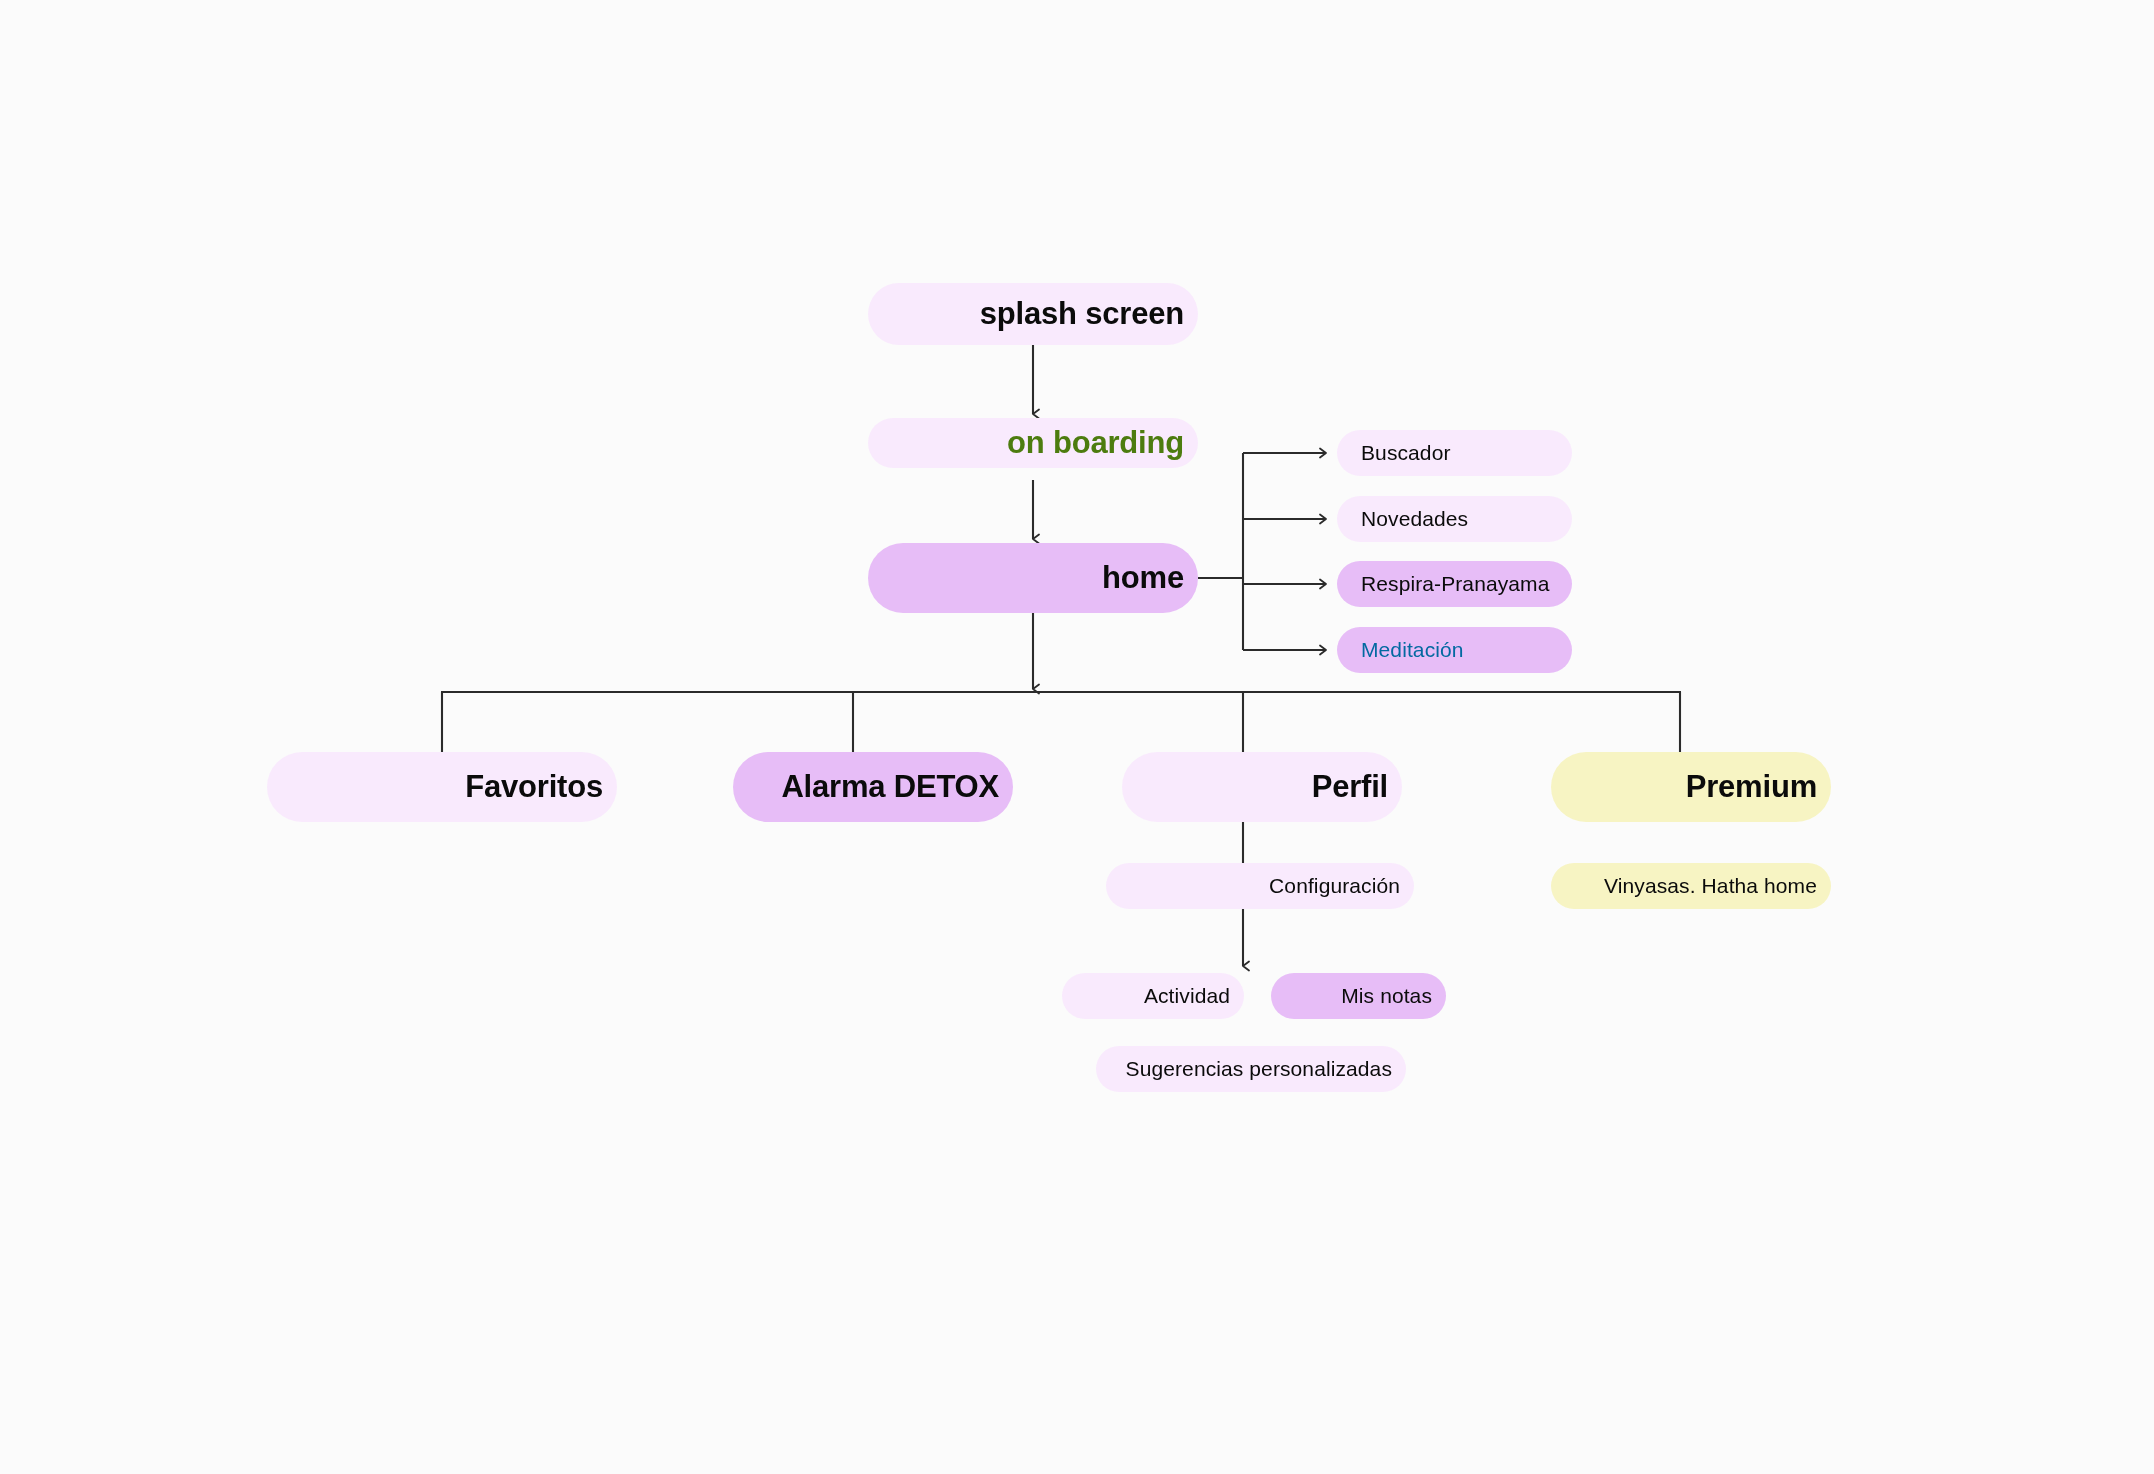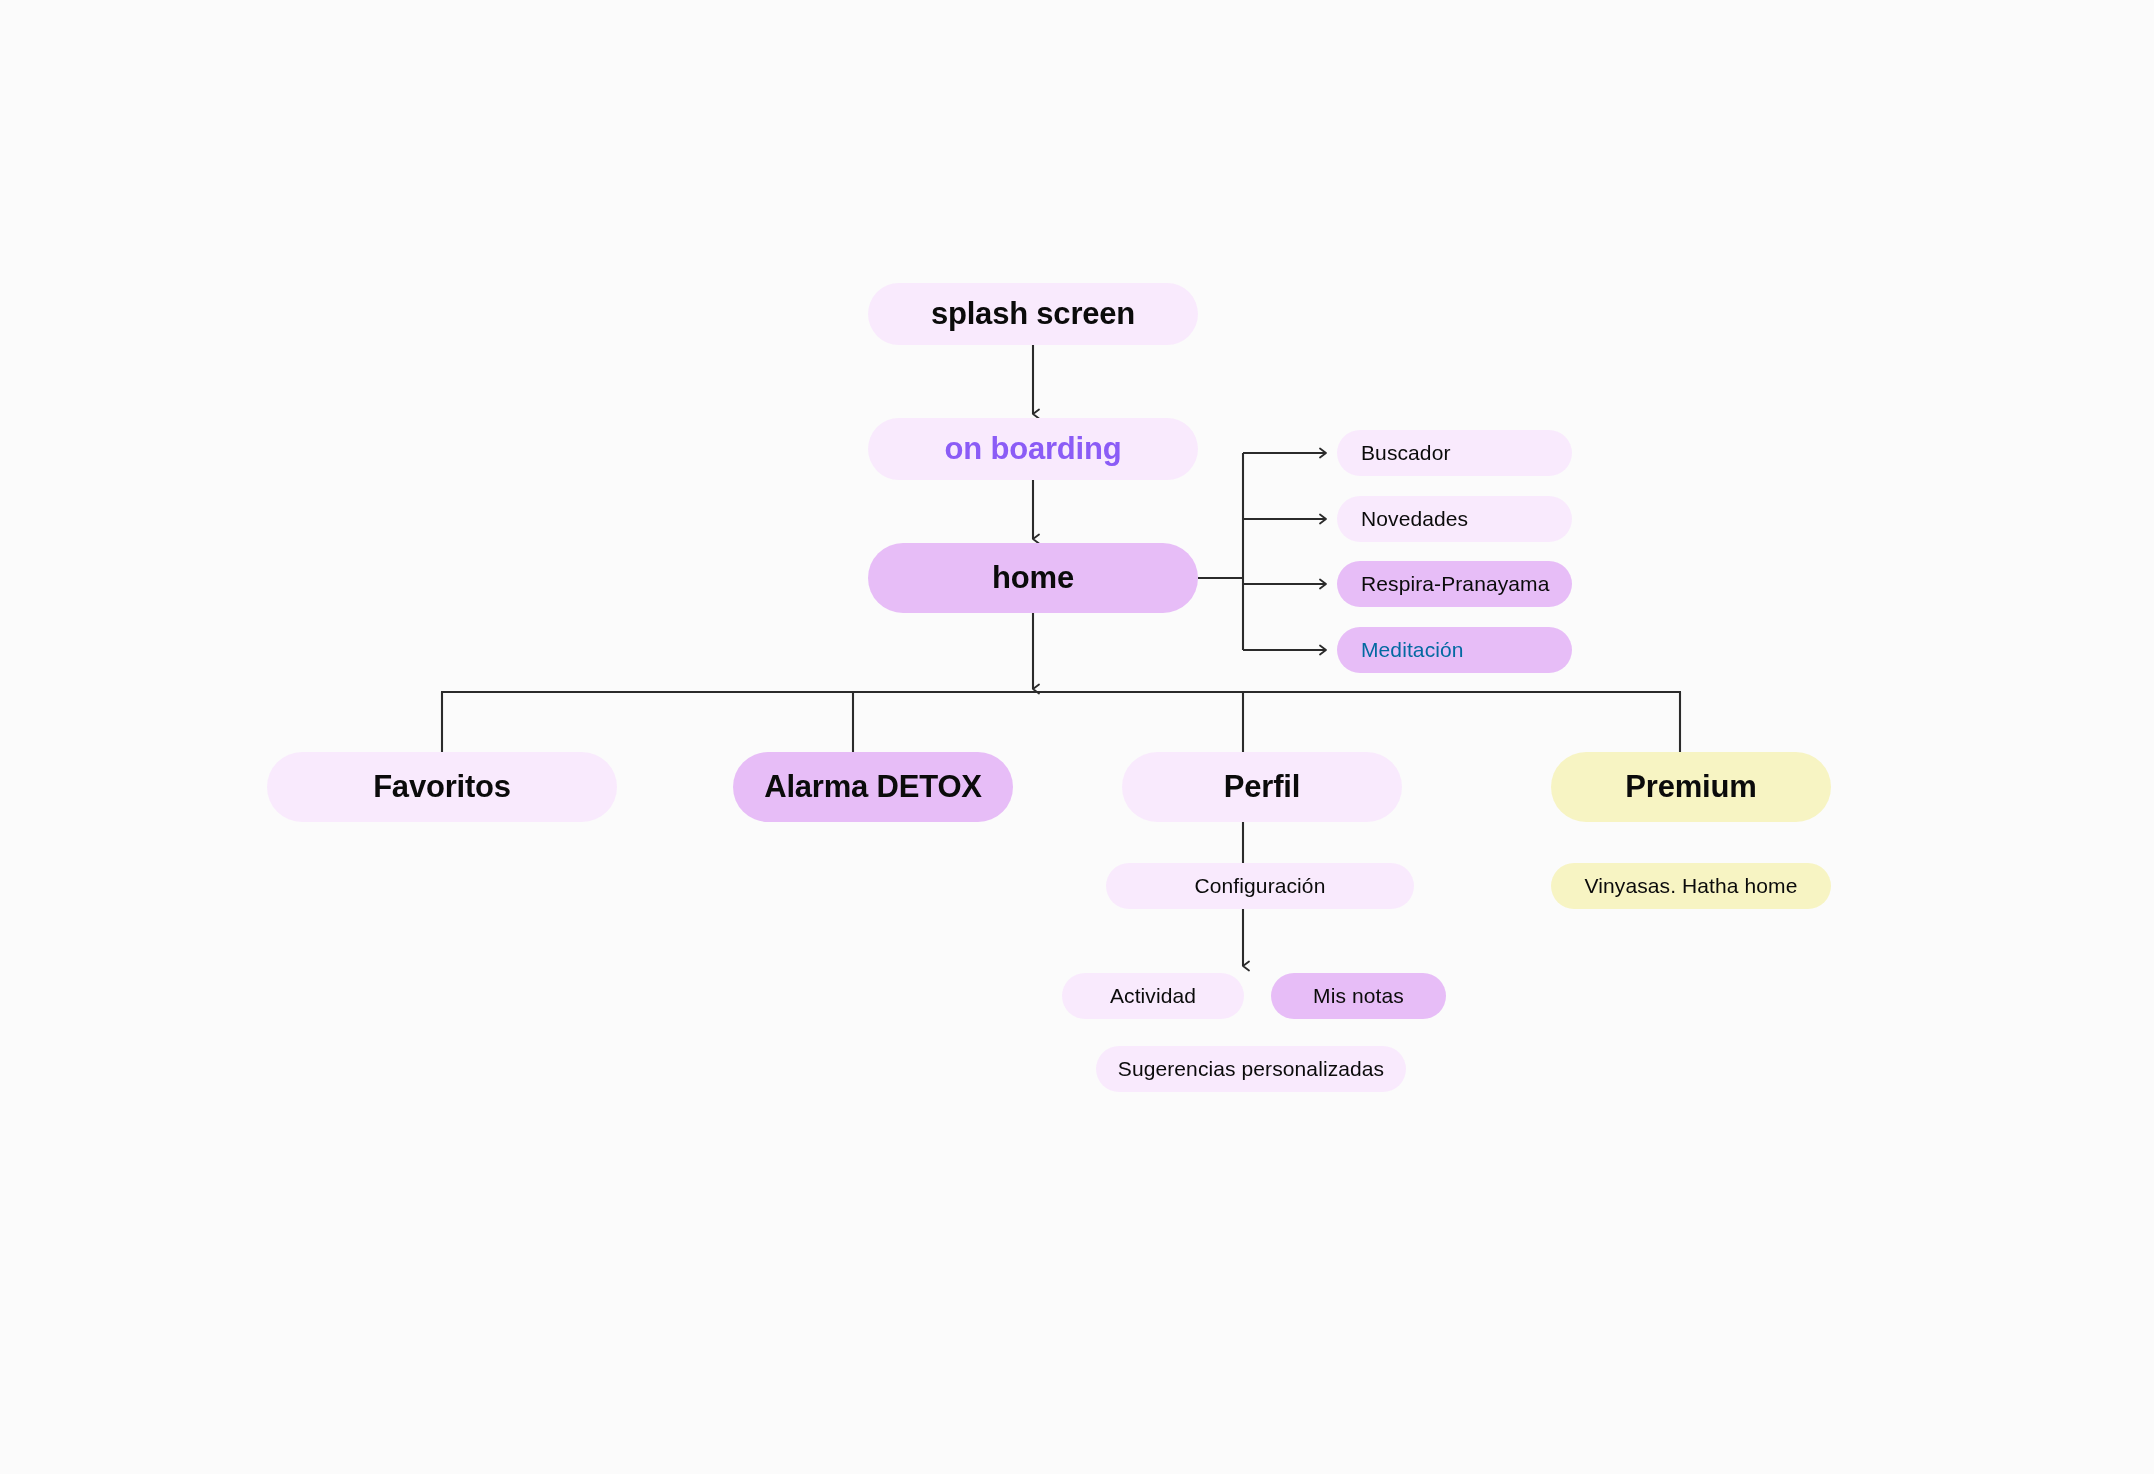--- a/index.html
+++ b/index.html
@@ -27,21 +27,21 @@
     pointer-events: none;
   }
   .node {
     position: absolute;
     box-sizing: border-box;
     display: flex;
     align-items: center;
     white-space: nowrap;
     color: #0b0b0b;
   }
-  .node.center { justify-content: center; }
+  .node.center { justify-content: flex-end; }
   .node.left   { justify-content: flex-start; }
 
   
   .node.primary {
     font-size: 31px;
     font-weight: bold;
     letter-spacing: -0.2px;
   }
   
   .node.secondary {
@@ -90,21 +90,21 @@
       <line x1="1243" y1="822" x2="1243" y2="863"></line>
 
       <line x1="1243" y1="909" x2="1243" y2="966" marker-end="url(#arrowDown)"></line>
     </g>
   </svg>
 
   <div id="nodes">
       <div class="node primary center" style="left: 868px; top: 283px; width: 330px; height: 62px; background: rgb(249, 234, 253); border-radius: 31px; padding: 0px 14px; color: rgb(11, 11, 11);">
         <span>splash screen</span>
       </div>
-      <div class="node primary center" style="left: 868px; top: 418px; width: 330px; height: 62px; background: rgb(249, 234, 253); border-radius: 31px; padding: 0px 14px; color: #8b5cf6;">
+      <div class="node primary center" style="left: 868px; top: 418px; width: 330px; height: 50px; background: rgb(249, 234, 253); border-radius: 31px; padding: 0px 14px; color: #4d7c0f;">
         <span>on boarding</span>
       </div>
       <div class="node primary center" style="left: 868px; top: 543px; width: 330px; height: 70px; background: rgb(231, 189, 247); border-radius: 35px; padding: 0px 14px; color: rgb(11, 11, 11);">
         <span>home</span>
       </div>
       <div class="node secondary left" style="left: 1337px; top: 430px; width: 235px; height: 46px; background: rgb(249, 234, 253); border-radius: 23px; padding: 0px 0px 0px 24px; color: rgb(11, 11, 11);">
         <span>Buscador</span>
       </div>
       <div class="node secondary left" style="left: 1337px; top: 496px; width: 235px; height: 46px; background: rgb(249, 234, 253); border-radius: 23px; padding: 0px 0px 0px 24px; color: rgb(11, 11, 11);">
         <span>Novedades</span>

